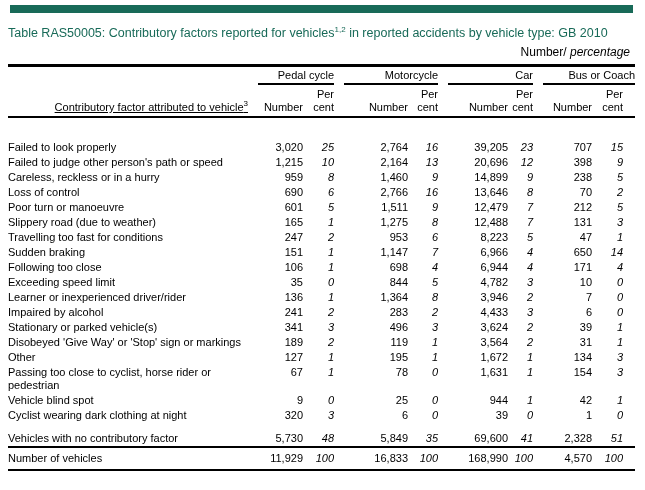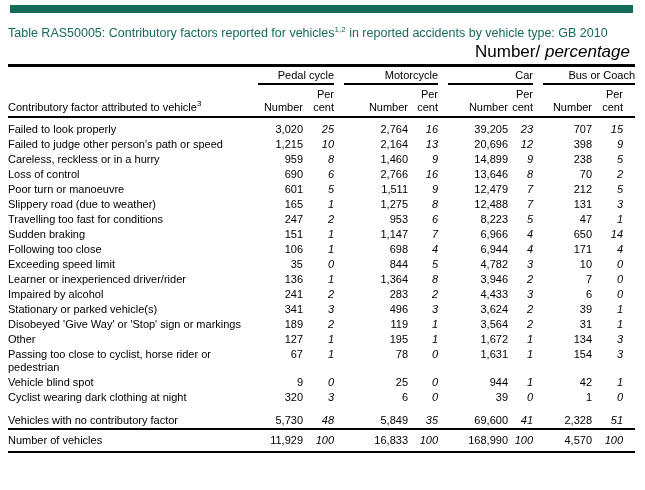--- a/index.html
+++ b/index.html
@@ -24,21 +24,21 @@
     line-height: 15px;
     font-weight: normal;
     color: var(--teal);
   }
   sup { font-size: 8px; line-height: 0; vertical-align: super; }
   .units {
     width: 627px;
     margin: 4px 0 0 8px;
     padding-right: 5px;
     text-align: right;
-    font-size: 17px;
+    font-size: 12px;
     line-height: 14px;
   }
   .units .it { font-style: italic; }
 
   table.data-table {
     margin: 5px 0 0 8px;
     width: 627px;
     border-collapse: collapse;
     table-layout: fixed;
     border-top: 3px solid #000;
@@ -55,29 +55,29 @@
     line-height: 13px;
   }
   tr.subhead th {
     vertical-align: bottom;
     text-align: right;
     padding: 3px 0 2px 0;
     line-height: 13px;
     border-bottom: 2px solid #000;
     margin-top: 24px;
   }
-  tr.subhead th.factor { text-align: left; }
+  tr.subhead th.factor { text-align: right; text-decoration: underline; }
   th.pcol { }
 
   tbody td {
     line-height: 13px;
     padding: 1px 0;
     vertical-align: top;
   }
-  tbody tr.data-row:first-child td { padding-top: 5px; }
+  tbody tr.data-row:first-child td { padding-top: 23px; }
   td.lbl { text-align: left; padding-right: 2px; }
   td.n, td.p { text-align: right; }
   td.p { font-style: italic; }
   td:last-child, tr.subhead th:last-child { padding-right: 12px; }
   tr.spacer td { height: 8px; padding: 0; }
   tr.total td {
     border-top: 2px solid #000;
     font-weight: normal;
     padding: 4px 0 4px 0;
   }

